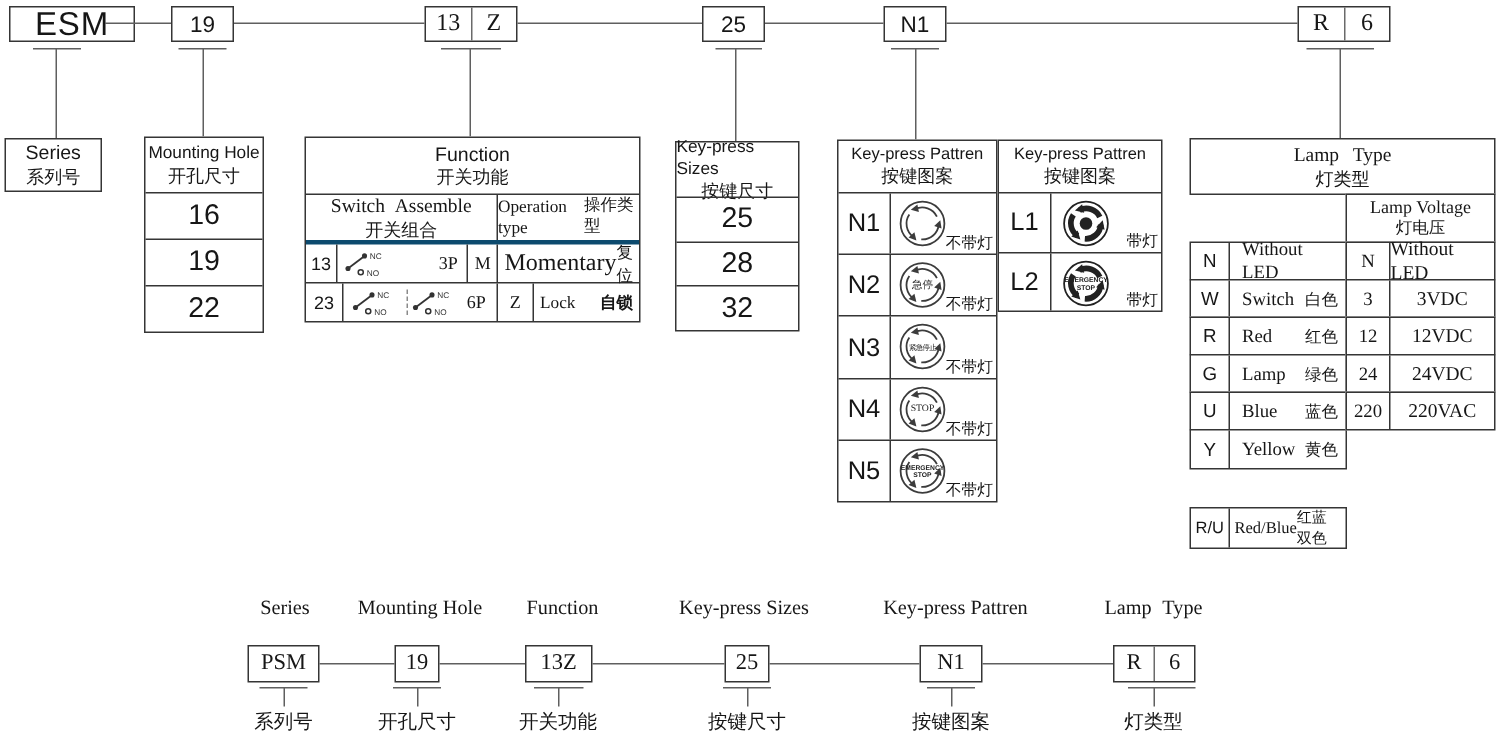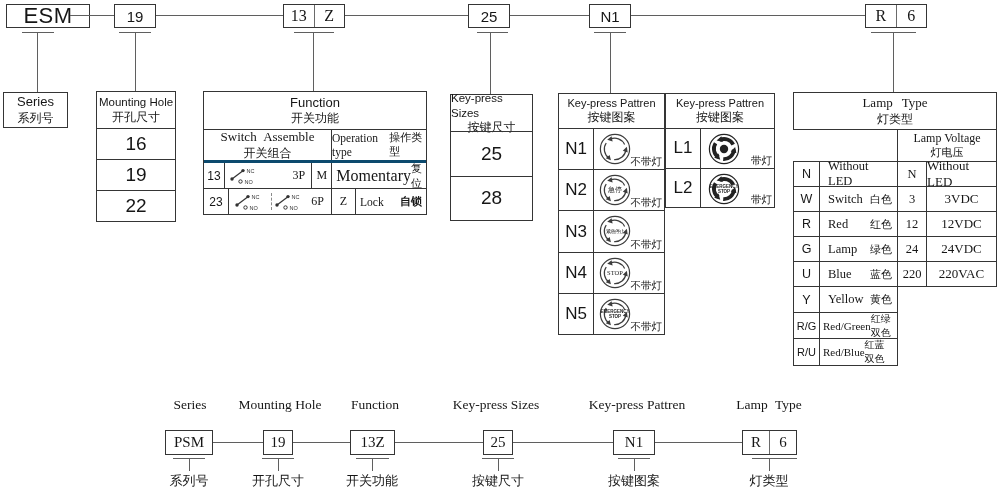--- a/index.html
+++ b/index.html
@@ -202,20 +202,21 @@
     </div>
   </div>
 
   <div class="panel" style="left:450px;top:94px;width:83px;height:127px;">
     <div class="hd" style="height:36px;">
       <span class="en">Key-press Sizes</span>
       <span class="zh">按键尺寸</span>
     </div>
     <div class="numrow">25</div>
     <div class="numrow">28</div>
+    <div class="numrow">32</div>
   </div>
 
   <div class="panel" style="left:558px;top:93px;width:107px;height:242px;">
     <div class="hd" style="height:34px;flex:none;">
       <span class="en" style="font-size:11px;">Key-press Pattren</span>
       <span class="zh">按键图案</span>
     </div>
     <div class="prow">
       <div class="pcode">N1</div>
       <div class="piconcell">
@@ -362,29 +363,20 @@
             <span class="zh">蓝色</span>
           </div>
         </div>
     </div>
     <div class="labs" style="left:0;top:194px;width:105px;height:27px;">
       <div class="lrow">
           <div class="lcode" style="width:26px;">Y</div>
       <div class="lname serif">
             <span>Yellow</span>
             <span class="zh">黄色</span>
-          </div>
-        </div>
-    </div>
-    <div class="labs" style="left:0;top:220px;width:105px;height:27px;">
-      <div class="lrow">
-          <div class="lcode" style="width:26px;font-size:11px;">R/G</div>
-      <div class="lname serif" style="font-size:11px;padding-left:3px;">
-            <span>Red/Green</span>
-            <span class="zh" style="font-size:10px;">红绿双色</span>
           </div>
         </div>
     </div>
     <div class="labs" style="left:0;top:246px;width:105px;height:28px;">
       <div class="lrow">
           <div class="lcode" style="width:26px;font-size:11px;">R/U</div>
       <div class="lname serif" style="font-size:11px;padding-left:3px;">
             <span>Red/Blue</span>
             <span class="zh" style="font-size:10px;">红蓝双色</span>
           </div>

